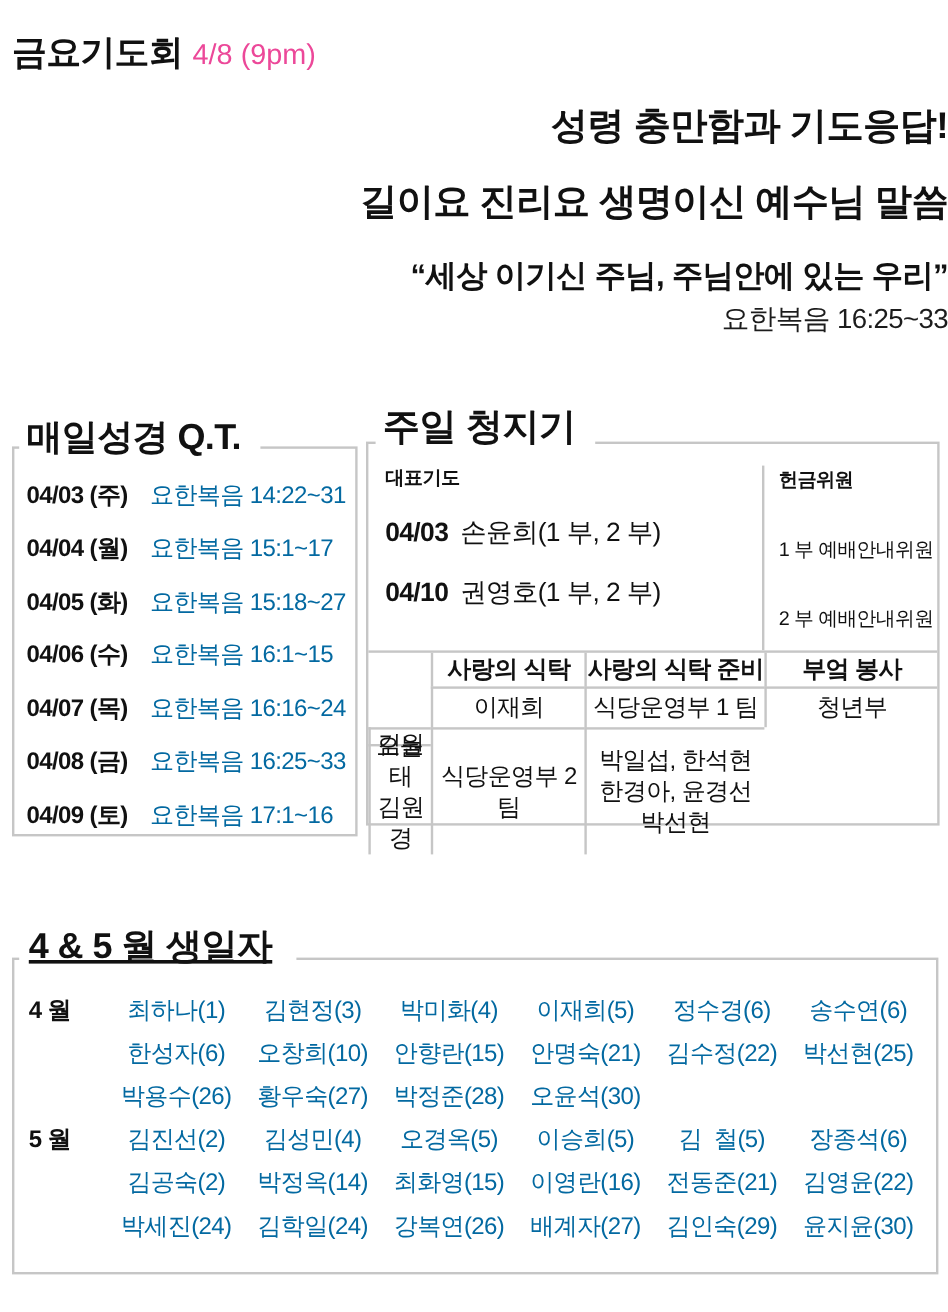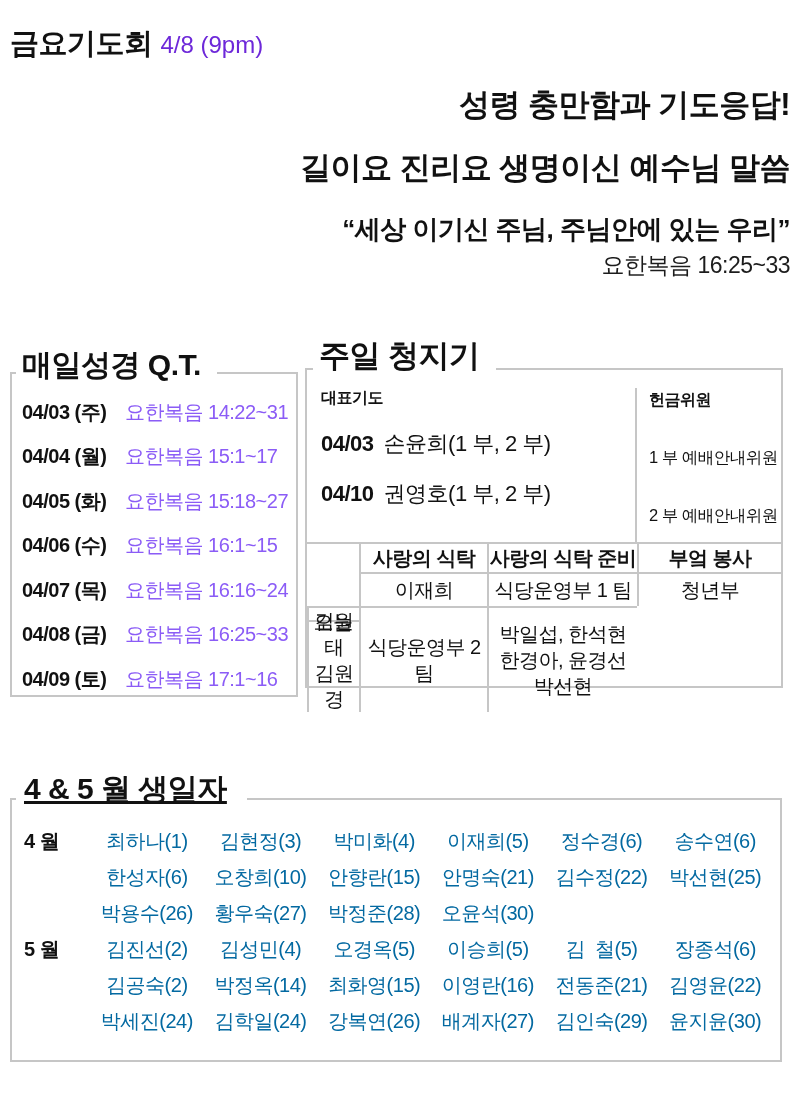--- a/index.html
+++ b/index.html
@@ -3,38 +3,38 @@
 <meta charset="utf-8">
 <style>
   html,body{margin:0;padding:0;background:#fff;}
   .page{
     position:relative;width:790px;height:1093px;background:#fff;overflow:hidden;
     font-family:"Liberation Sans","DejaVu Sans",sans-serif;color:#111;
   }
   
   .doc-header{position:absolute;top:24px;left:10px;white-space:nowrap;}
   .doc-title{font-size:29px;font-weight:800;letter-spacing:-0.5px;}
-  .doc-date{font-size:24px;font-weight:400;color:#6d28d9;margin-left:8px;}
+  .doc-date{font-size:24px;font-weight:400;color:#ec4899;margin-left:8px;}
   .center-line{position:absolute;left:0;width:100%;text-align:right;letter-spacing:-0.5px;}
   .h1{top:84px;font-size:31px;font-weight:800;}
   .h2{top:147px;font-size:31px;font-weight:800;}
   .quote{top:212px;font-size:26px;font-weight:800;}
   .quote-ref{top:250px;font-size:23px;font-weight:400;color:#1c1c1c;}
 
   
   .fbox{position:absolute;border:2px solid #c6c6c6;background:#fff;box-sizing:border-box;}
   .legend{position:absolute;background:#fff;font-weight:800;white-space:nowrap;letter-spacing:-0.5px;line-height:1;}
 
   
   .qt-box{left:10px;top:372px;width:288px;height:325px;}
   .qt-legend{top:-24px;left:4px;font-size:30px;padding:0 16px 6px 6px;}
   .qt-list{padding:16px 0 0 10px;}
   .qt-row{height:44.5px;display:flex;align-items:center;font-size:20px;letter-spacing:-0.5px;white-space:nowrap;}
   .qt-date{font-weight:800;width:103px;flex:0 0 auto;}
-  .qt-reading{color:#8b5cf6;}
+  .qt-reading{color:#0369a1;}
 
   
   .stw-box{left:305px;top:368px;width:478px;height:320px;}
   .stw-legend{top:-30px;left:6px;font-size:31px;padding:0 16px 8px 6px;}
   .stw-upper{height:172px;display:flex;box-sizing:border-box;overflow:hidden;}
   .stw-left{flex:1;padding:18px 0 0 14px;box-sizing:border-box;}
   .stw-right{width:146px;flex:0 0 auto;border-left:2px solid #c6c6c6;margin-top:18px;padding:2px 0 0 12px;box-sizing:border-box;}
   .stw-h{font-size:16px;font-weight:800;letter-spacing:-0.5px;}
   .stw-row{margin-top:20px;font-size:22px;letter-spacing:-0.5px;white-space:nowrap;}
   .stw-date{font-weight:800;margin-right:10px;}

